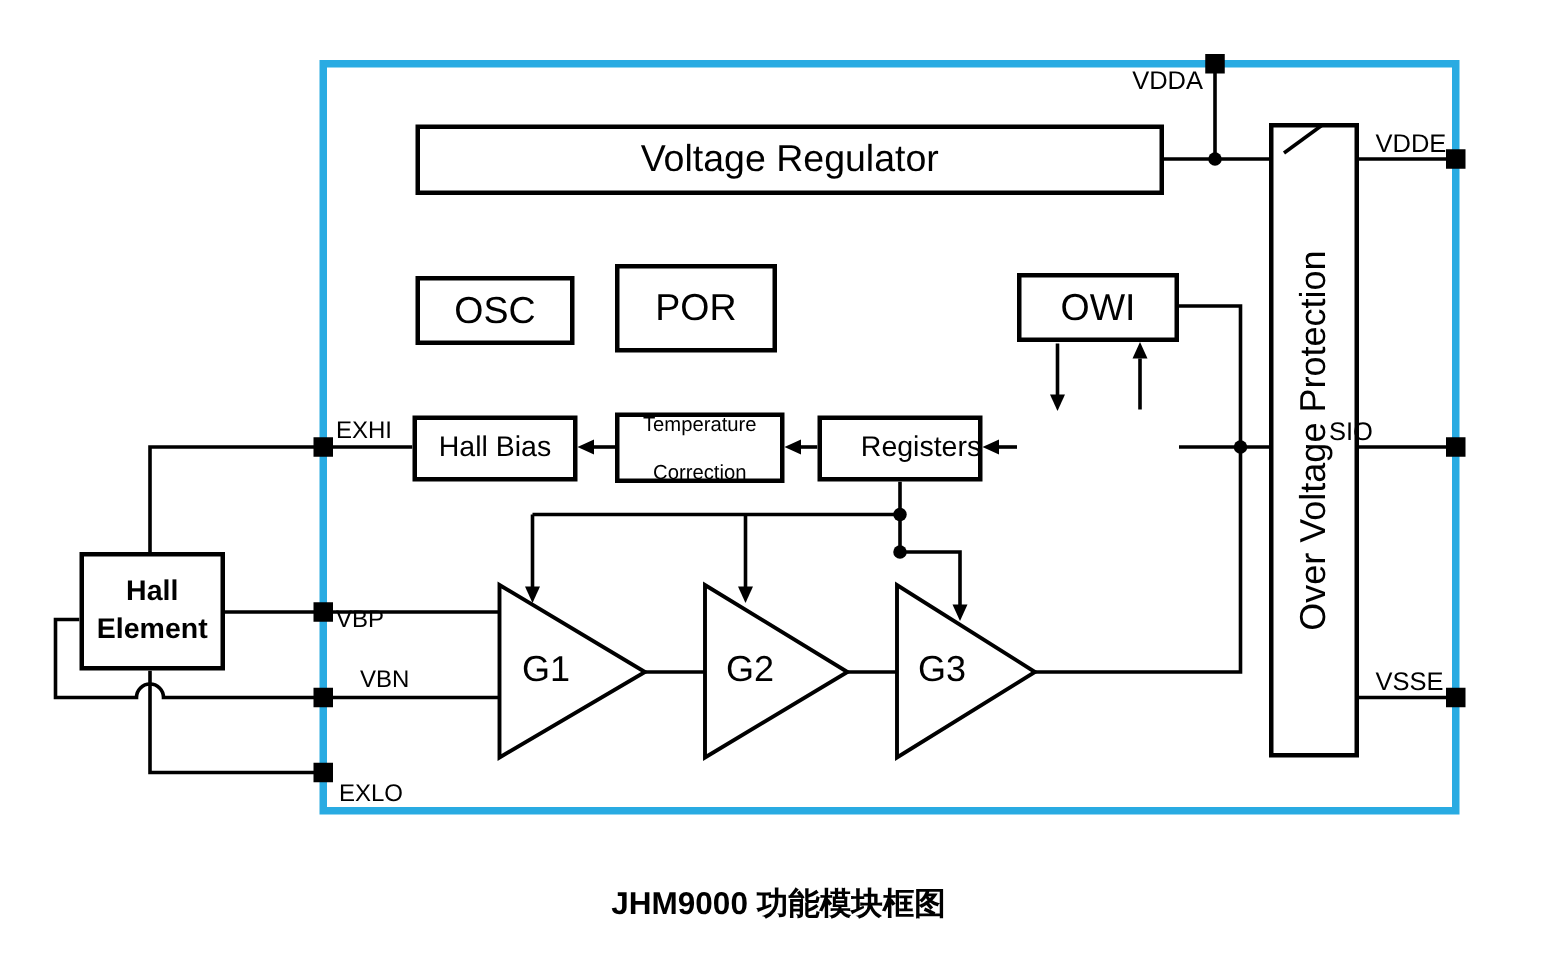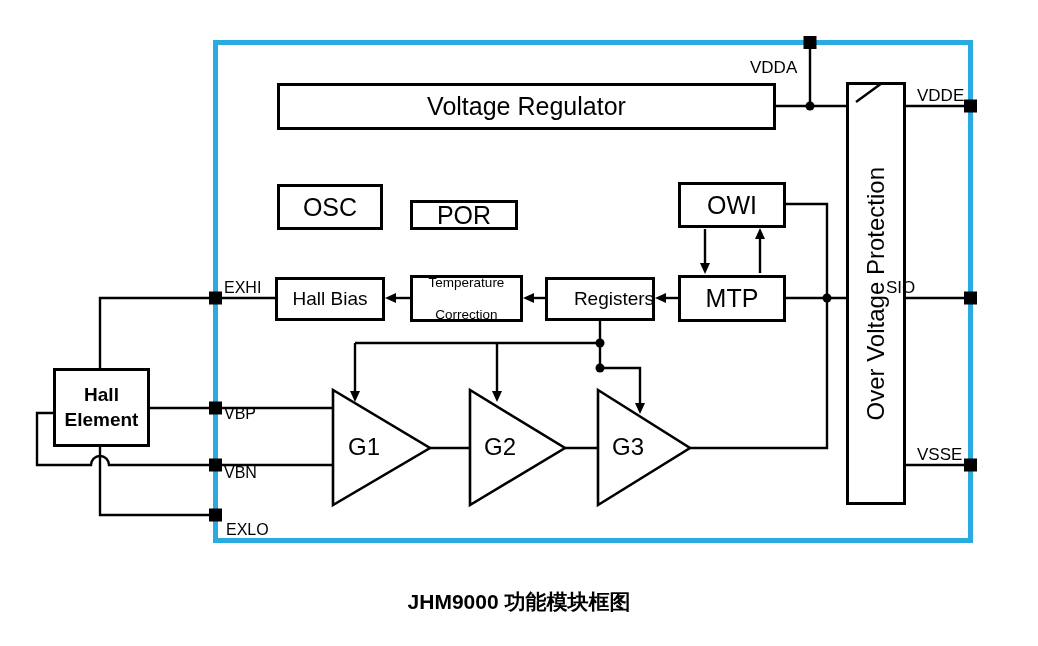--- a/index.html
+++ b/index.html
@@ -11,21 +11,21 @@
     position:absolute; left:213px; top:40px; width:760px; height:503px;
     border:5px solid #29abe2; box-sizing:border-box; background:transparent;
   }
   svg.wires { position:absolute; left:0; top:0; width:1038px; height:646px; }
   .block {
     position:absolute; box-sizing:border-box; border:3px solid #000; background:#fff;
     display:flex; align-items:center; justify-content:center; text-align:center;
   }
   .vr        { left:277px; top:83px;  width:499px; height:47px; font-size:25px; }
   .osc       { left:277px; top:184px; width:106px; height:46px; font-size:25px; }
-  .por       { left:410px; top:200px; width:108px; height:30px; font-size:25px; }
+  .por       { left:410px; top:176px; width:108px; height:59px; font-size:25px; }
   .owi       { left:678px; top:182px; width:108px; height:46px; font-size:25px;text-align:right; }
   .mtp       { left:678px; top:275px; width:108px; height:47px; font-size:25px; }
   .hallbias  { left:275px; top:277px; width:110px; height:44px; font-size:19px; }
   .tc        { left:410px; top:275px; width:113px; height:47px; font-size:13.5px; line-height:1.12;gap:16px; }
   .regs      { left:545px; top:277px; width:110px; height:44px; font-size:19px;padding-left:28px; }
   .ovp       { left:846px; top:82px;  width:60px;  height:423px; font-size:24px; background:transparent; }
   .ovp span  { writing-mode:vertical-rl; transform:rotate(180deg); white-space:nowrap; }
   .hallel    { left:53px;  top:368px; width:97px;  height:79px; font-size:19px; font-weight:bold; line-height:1.3; }
   .twoLine   { display:flex; flex-direction:column; align-items:center; justify-content:center; }
   .pinlabel  { position:absolute; font-size:17px; white-space:nowrap; }
@@ -110,23 +110,20 @@
   </div>
   <div class="block vr">
     <span>Voltage Regulator</span>
   </div>
   <div class="block por">
     <span>POR</span>
   </div>
   <div class="block owi">
     <span>OWI</span>
   </div>
-  <div class="block mtp">
-    <span>MTP</span>
-  </div>
   <div class="block hallbias">
     <span>Hall Bias</span>
   </div>
   <div class="block tc twoLine">
     <span>Temperature</span>
     <span>Correction</span>
   </div>
   <div class="block regs">
     <span>Registers</span>
   </div>
@@ -135,24 +132,24 @@
   </div>
   <div class="block hallel twoLine">
     <span>Hall</span>
     <span>Element</span>
   </div>
 
   <div class="glabel" style="left:342px; top:433px;">G1</div>
   <div class="glabel" style="left:478px; top:433px;">G2</div>
   <div class="glabel" style="left:606px; top:433px;">G3</div>
 
-  <div class="pinlabel" style="left:750px; top:58px; width:52px; ">VDDA</div>
+  <div class="pinlabel" style="left:750px; top:44px; width:52px; text-align:right;">VDDA</div>
   <div class="pinlabel" style="left:917px; top:86px;">VDDE</div>
   <div class="pinlabel" style="left:886px; top:278px;">SIO</div>
   <div class="pinlabel" style="left:917px; top:445px;">VSSE</div>
   <div class="pinlabel small" style="left:224px; top:279px;">EXHI</div>
   <div class="pinlabel small" style="left:224px; top:405px;">VBP</div>
-  <div class="pinlabel small" style="left:224px; top:445px;margin-top:19px;">VBN</div>
+  <div class="pinlabel small" style="left:240px; top:445px;">VBN</div>
   <div class="pinlabel small" style="left:226px; top:505px;margin-top:16px;">EXLO</div>
 
   <div class="caption">JHM9000 功能模块框图</div>
 
 </div>
 
 </body></html>

